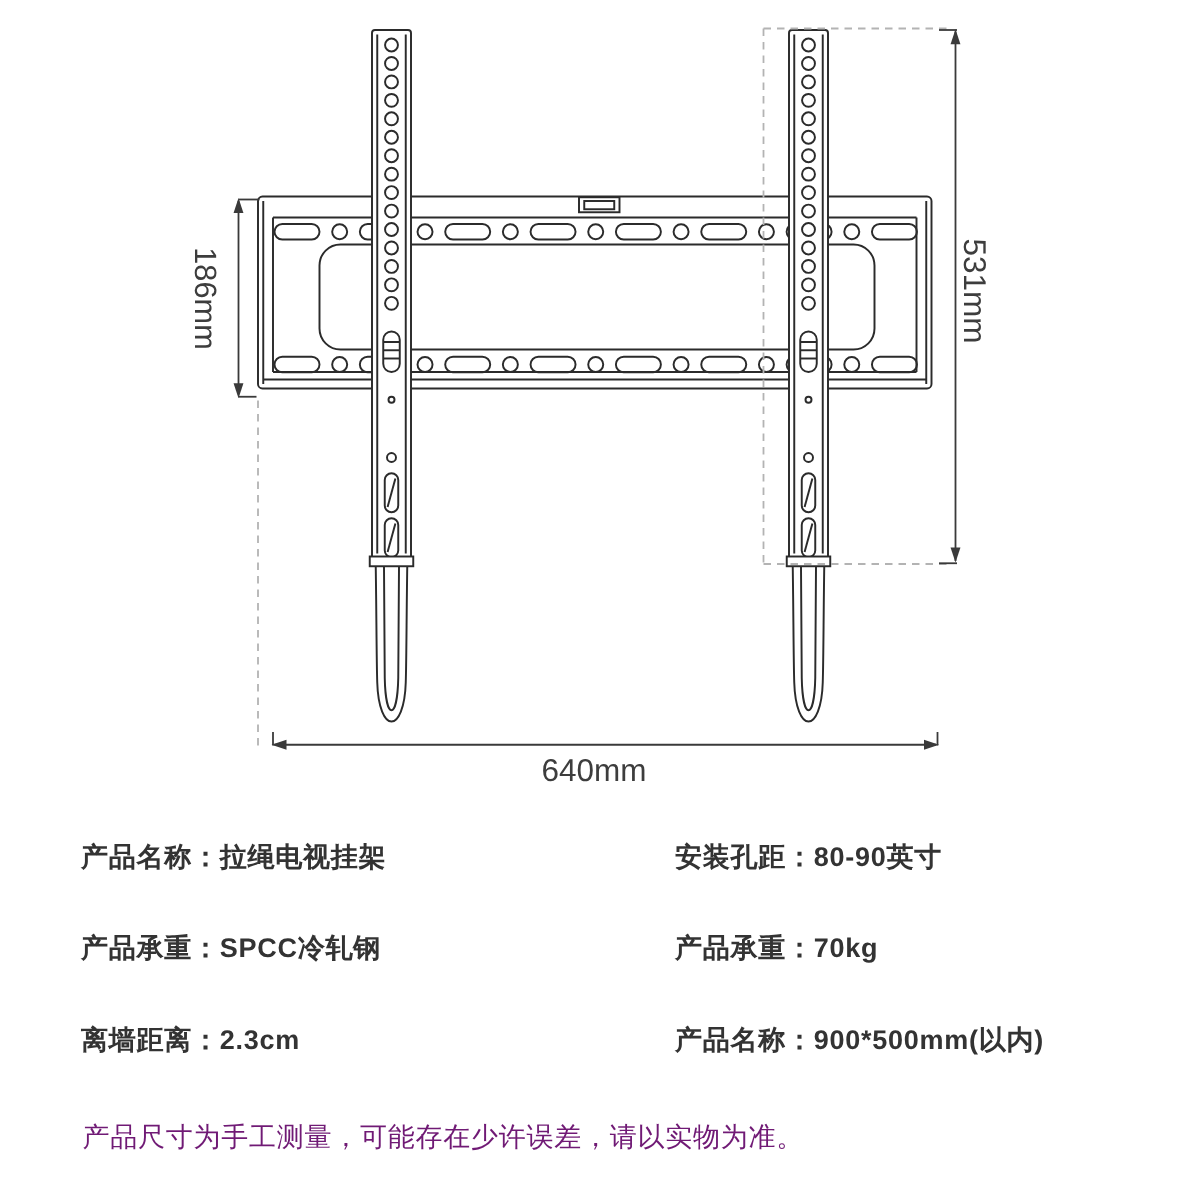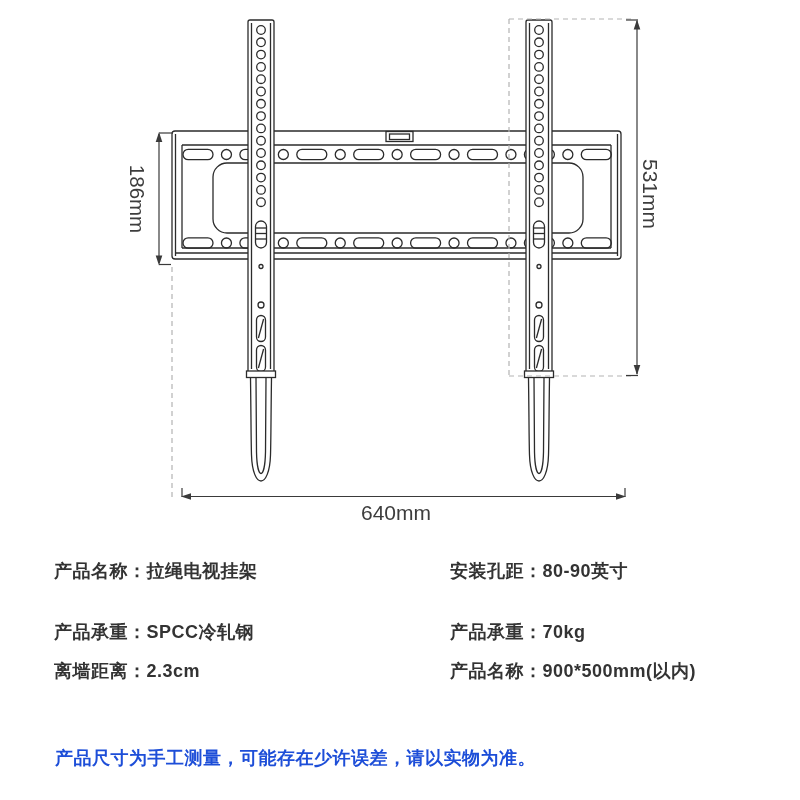--- a/index.html
+++ b/index.html
@@ -10,27 +10,27 @@
   #diagram{position:absolute;left:0;top:0;width:800px;height:545px;}
   #diagram text{font-family:"Liberation Sans","DejaVu Sans",sans-serif;fill:#3d3d3d;}
   .spec-row{
     position:absolute;white-space:nowrap;
     font-size:18px;font-weight:700;color:#333333;line-height:28px;
     letter-spacing:0.5px;
   }
   .spec-row .lbl,.spec-row .colon,.spec-row .val{color:#333333;}
   .footnote{
     position:absolute;left:55px;top:746px;white-space:nowrap;
-    font-size:18px;font-weight:700;color:#1d4ed8;letter-spacing:0.5px;
+    font-size:18px;font-weight:400;color:#701a75;letter-spacing:0.5px;
   }
   .col-left{left:54px;}
   .col-right{left:450px;}
   .row-1{top:557px;}
   .row-2{top:618px;}
-  .row-3{top:657px;}
+  .row-3{top:679px;}
 </style>
 </head>
 <body>
 
 <svg id="diagram" viewBox="0 0 800 545">
 
   <g id="g-bar" stroke="#2b2b2b" stroke-width="1.3" fill="none">
       <rect x="172" y="131" width="449" height="128" rx="3" fill="#fff"></rect>
       <line x1="175.5" y1="134" x2="175.5" y2="256"></line>
       <line x1="617.5" y1="134" x2="617.5" y2="256"></line>

